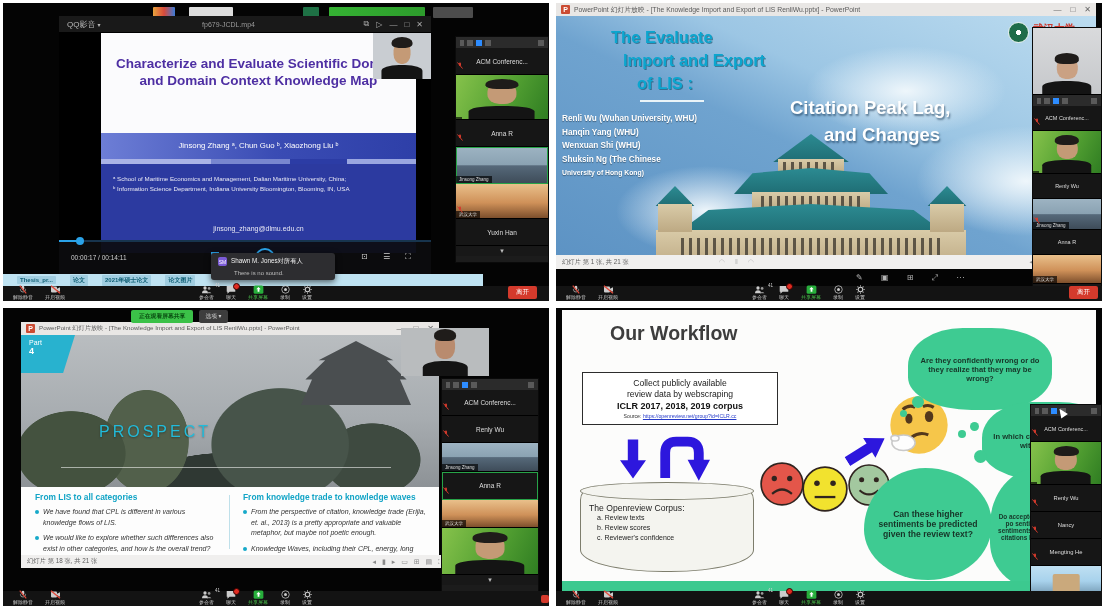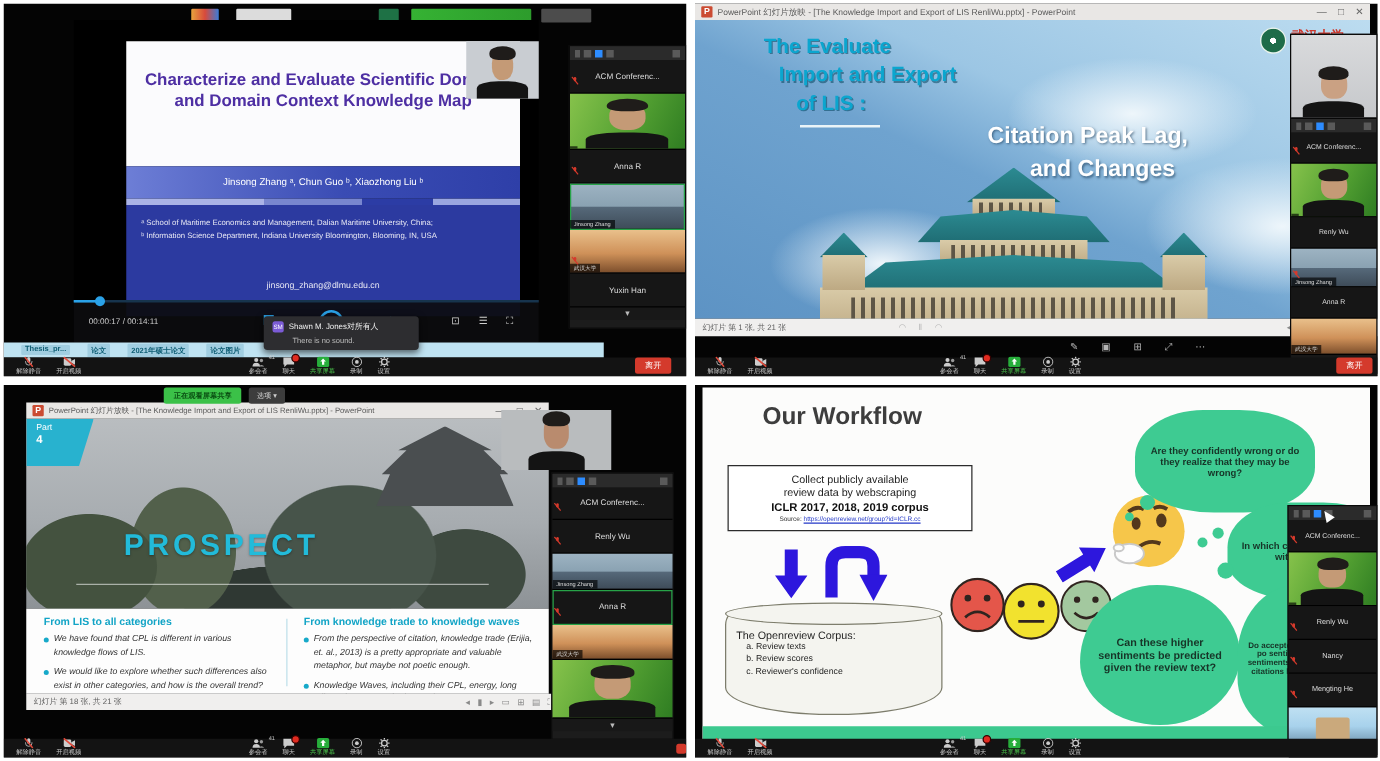--- a/index.html
+++ b/index.html
@@ -87,21 +87,21 @@
     radial-gradient(ellipse 90px 70px at 12% 78%,#44523f 0 60%,rgba(68,82,63,0) 61%),
     radial-gradient(ellipse 70px 85px at 30% 70%,#52604b 0 60%,rgba(82,96,75,0) 61%),
     radial-gradient(ellipse 110px 90px at 62% 72%,#47544a 0 62%,rgba(71,84,74,0) 63%),
     radial-gradient(ellipse 80px 60px at 84% 82%,#3e4a40 0 60%,rgba(62,74,64,0) 61%),
     radial-gradient(ellipse 120px 40px at 50% 96%,#2f3833 0 70%,rgba(47,56,51,0) 71%),
     linear-gradient(180deg,#b9bdc0 0%,#a7acb0 55%,#8d9296 100%)}
   .pagoda{position:absolute;background:#4a4e50;clip-path:polygon(0 100%,10% 60%,4% 60%,22% 30%,16% 30%,50% 0,84% 30%,78% 30%,96% 60%,90% 60%,100% 100%)}
   .part-badge{background:#28b2cf;clip-path:polygon(0 0,100% 0,78% 100%,0 100%);color:#fff;text-align:left;padding:4px 0 0 8px}
   .part-badge .pl{font-size:7px;display:block}
   .part-badge .pn{font-size:9px;font-weight:bold;display:block}
-  .prospect{color:#22bbda;font-weight:700;font-size:24px;letter-spacing:3px;text-shadow:0 1px 2px rgba(0,0,0,.35)}
+  .prospect{color:#22bbda;font-weight:400;font-size:16px;letter-spacing:3px;text-shadow:0 1px 2px rgba(0,0,0,.35)}
   .s3-panel{background:#fdfdfd}
   .s3-h{color:#12a4c6;font-weight:bold;font-size:8.4px}
   .s3-li{display:flex;gap:4px;color:#333;font-size:7px;font-style:italic;line-height:10.5px;margin-top:5px}
   .s3-li .dot{width:4px;height:4px;border-radius:50%;background:#17a9c9;flex:0 0 auto;margin-top:3px}
   .vdiv{position:absolute;width:1px;background:#bfe0ea}
   
   .s4{background:#fcfcfb}
   .s4-title{color:#3d3d3d;font-weight:800;font-size:19.5px}
   .collect-box{border:1.6px solid #2c2c2c;background:#fff;text-align:center;padding:5px 4px}
   .collect-box .b1{font-size:8.6px;color:#222;line-height:11px}
@@ -136,20 +136,30 @@
     <div class="chip abs" style="left:186px;top:4px;width:44px;height:11px;background:#dcdcdc"></div>
     <div class="chip abs" style="left:300px;top:4px;width:16px;height:11px;background:#1e7145"></div>
     <div class="chip abs" style="left:326px;top:4px;width:96px;height:11px;background:linear-gradient(90deg,#35b233,#2d9c2c)"></div>
     <div class="chip abs" style="left:430px;top:4px;width:40px;height:11px;background:#4c4c4c"></div>
     <div class="chip abs" style="left:131px;top:30px;width:10px;height:10px;background:#d86b2a"></div>
     <div class="chip abs" style="left:131px;top:54px;width:10px;height:10px;background:#3a6fd8"></div>
     <div class="chip abs" style="left:131px;top:148px;width:10px;height:10px;background:#d8a02a"></div>
     <div class="chip abs" style="left:131px;top:244px;width:10px;height:10px;background:#3ab0d8"></div>
 
     <div class="abs" style="left:56px;top:13px;width:372px;height:258px;background:#000">
+      <div class="qq-bar" style="height:16px">
+        <span>QQ影音</span>
+          <span style="font-size:6px;margin-left:2px">▾</span>
+        <span class="cap">fp679-JCDL.mp4</span>
+        <span class="winbtn">⧉</span>
+        <span class="winbtn">▷</span>
+        <span class="winbtn">—</span>
+        <span class="winbtn">□</span>
+        <span class="winbtn">✕</span>
+      </div>
 
       <div class="abs" style="left:42px;top:17px;width:315px;height:220px">
         <div class="abs s1-white" style="left:0;top:0;width:315px;height:100px">
           <div class="s1-title" style="margin:22px 14px 0">Characterize and Evaluate Scientific Domain and Domain Context Knowledge Map</div>
         </div>
         <div class="abs s1-band" style="left:0;top:100px;width:315px;height:26px">
           <div class="abs" style="left:2px;top:2px;width:30px;height:22px;background:linear-gradient(135deg,#cfd6f2,#7a8ad2 60%,#44ili 0)"></div>
           <div class="s1-authors" style="margin-top:8px">Jinsong Zhang ᵃ, Chun Guo ᵇ, Xiaozhong Liu ᵇ</div>
         </div>
         <div class="abs s1-stripe" style="left:0;top:126px;width:315px;height:5px"></div>
@@ -325,20 +335,27 @@
       <div class="abs sky" style="left:0;top:13px;width:540px;height:239px;overflow:hidden">
         <div class="cloud" style="left:250px;top:30px;width:200px;height:90px"></div>
         <div class="cloud" style="left:360px;top:110px;width:220px;height:110px"></div>
         <div class="cloud" style="left:60px;top:150px;width:180px;height:90px"></div>
         <div class="abs s2-accent" style="left:55px;top:10px">
           <div>The Evaluate</div>
           <div style="margin-left:12px">Import and Export</div>
           <div style="margin-left:26px">of LIS :</div>
         </div>
         <div class="abs" style="left:84px;top:84px;width:64px;height:2px;background:#eaf4f8"></div>
+        <div class="abs s2-auth" style="left:6px;top:96px">
+          <div>Renli Wu (Wuhan University, WHU)</div>
+          <div>Hanqin Yang (WHU)</div>
+          <div>Wenxuan Shi (WHU)</div>
+          <div>Shuksin Ng (The Chinese</div>
+          <div class="sm">University of Hong Kong)</div>
+        </div>
         <div class="abs s2-main" style="left:228px;top:78px">
           <div style="margin-left:6px">Citation Peak Lag,</div>
           <div style="margin-left:40px">and Changes</div>
         </div>
 
         <div class="abs" style="left:452px;top:6px;display:flex;gap:4px;align-items:flex-start">
           <span class="logo-circ"></span>
           <span>
             <div class="logo-cn">武汉大学</div>
             <div class="logo-en">WUHAN UNIVERSITY</div>

